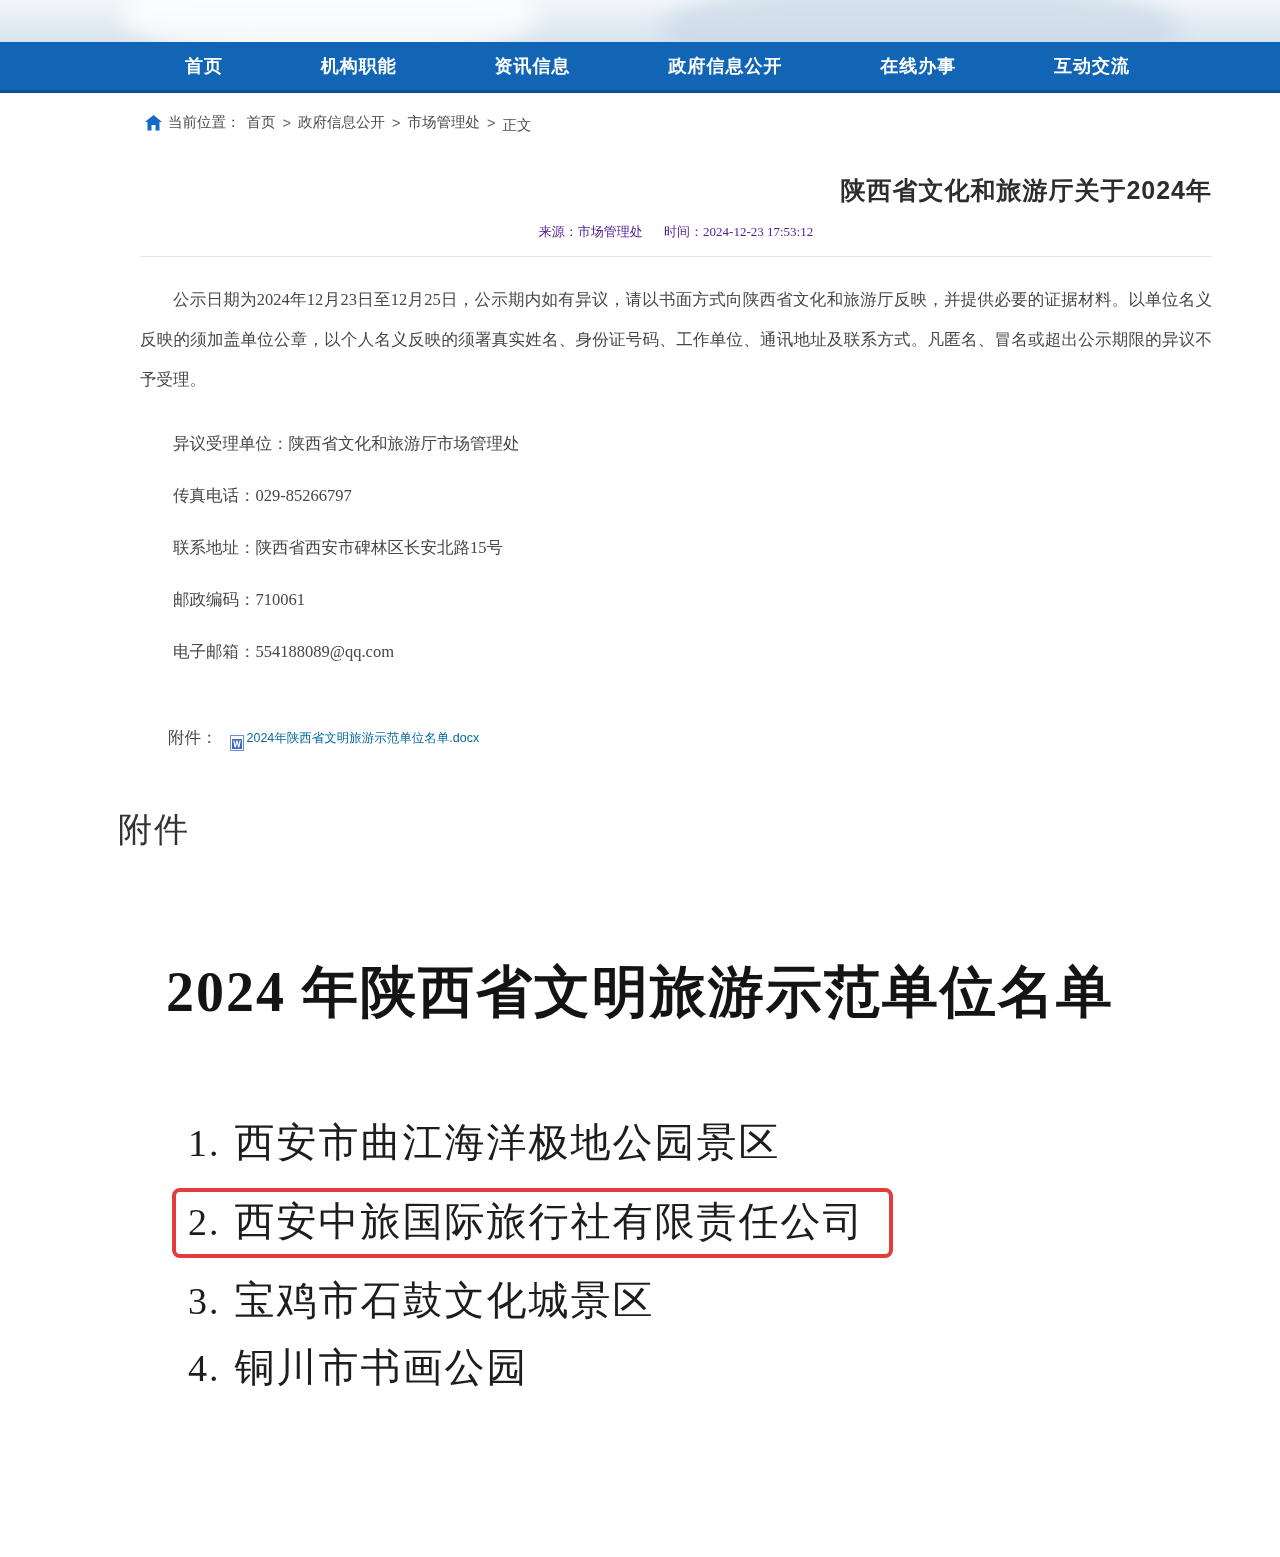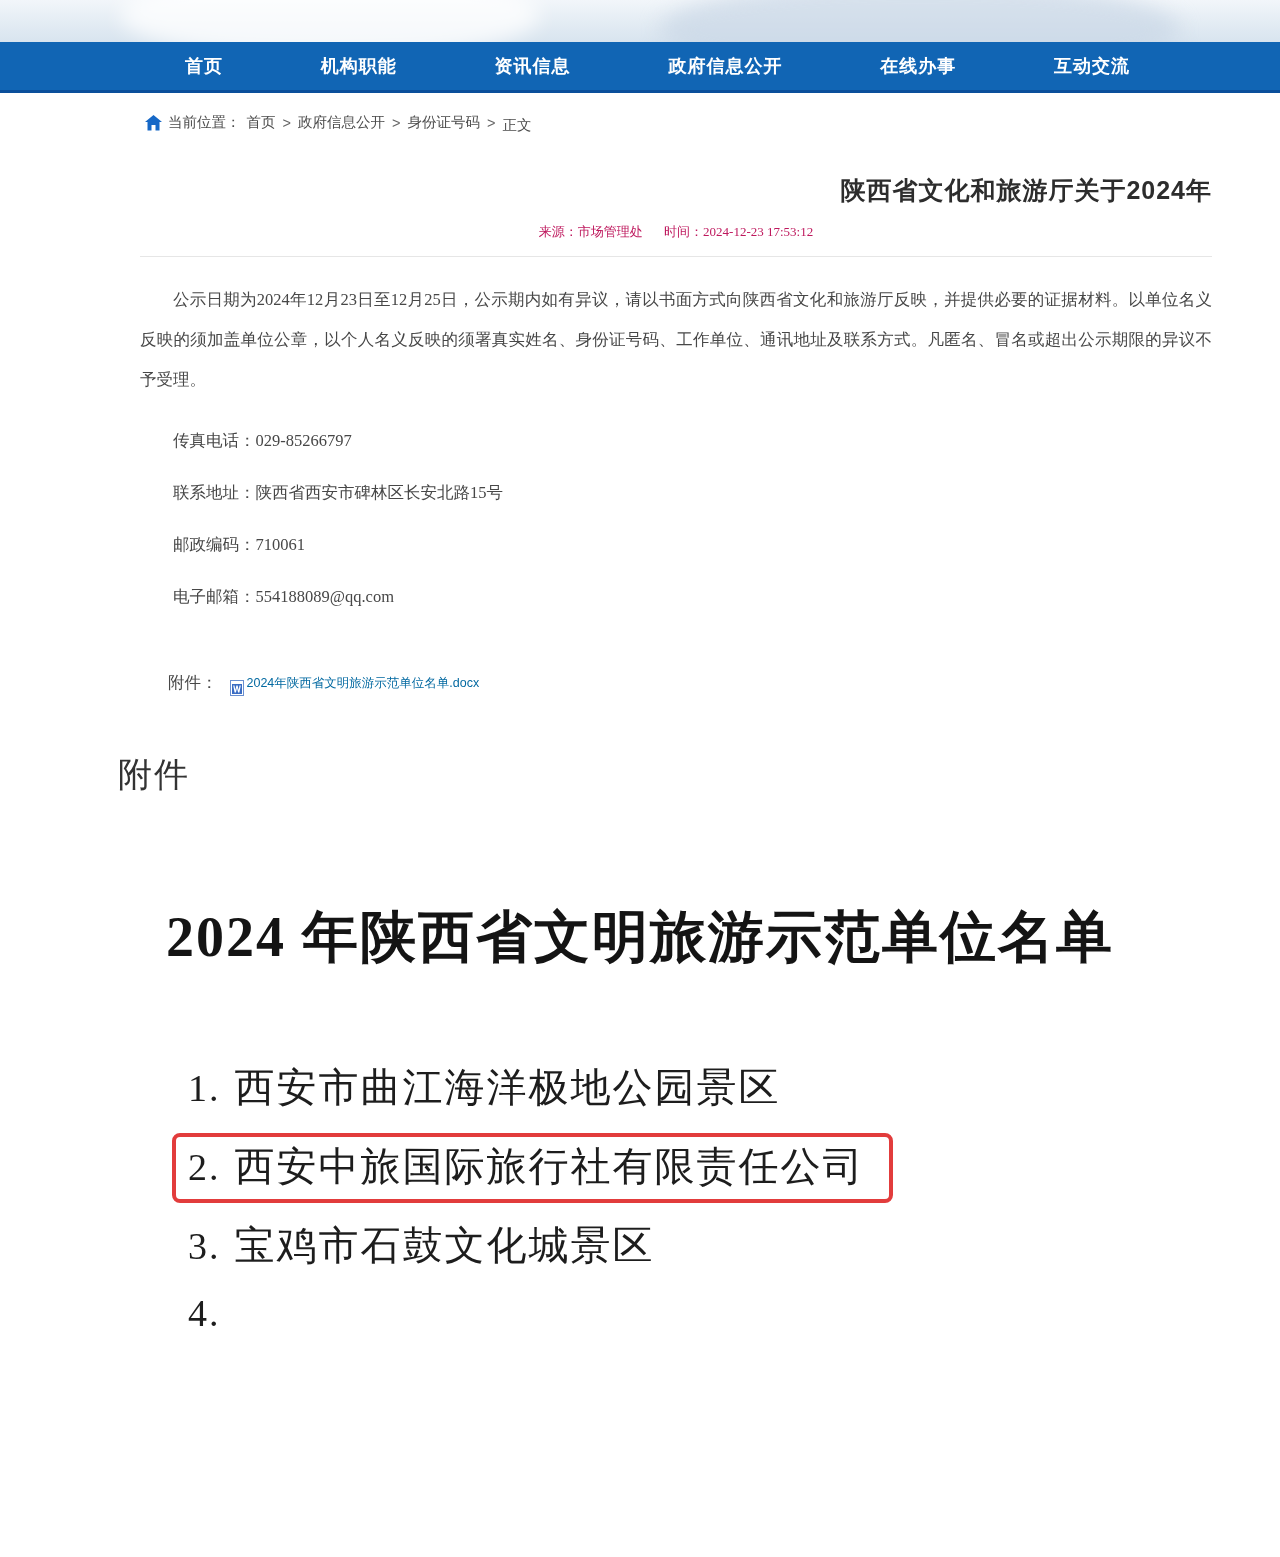--- a/index.html
+++ b/index.html
@@ -81,21 +81,21 @@
     font-size: 25px;
     font-weight: 700;
     color: #2d2d2d;
     line-height: 46px;
     letter-spacing: 1px;
   }
   .meta {
     margin-top: 10px;
     text-align: center;
     font-size: 13px;
-    color: #be185d;
+    color: #4c1d95;
     font-family: "Liberation Serif", "DejaVu Serif", serif;
   }
   .meta .meta-time { margin-left: 18px; }
   .divider {
     margin-top: 15px;
     border: none;
     border-top: 1px solid #e6e6e6;
     width: 100%;
   }
   .para {
@@ -211,39 +211,40 @@
   <span class="home-icon">
     <svg width="17" height="16" viewBox="0 0 17 16">
         <path d="M8.5 0 L17 7 L14.5 7 L14.5 15.5 L10.5 15.5 L10.5 10 L6.5 10 L6.5 15.5 L2.5 15.5 L2.5 7 L0 7 Z" fill="#1668c7"></path>
       </svg>
   </span>
   <span class="crumb-label">当前位置：</span>
   <a class="crumb">首页</a>
   <span class="crumb-sep">&gt;</span>
   <a class="crumb">政府信息公开</a>
   <span class="crumb-sep">&gt;</span>
-  <a class="crumb">身份证号码</a>
+  <a class="crumb">市场管理处</a>
   <span class="crumb-sep">&gt;</span>
   <span class="crumb-current">正文</span>
 </div>
 
 <div class="content">
   <h1 class="article-title">
     <span style="display:block">陕西省文化和旅游厅关于2024年</span>
   </h1>
 
   <div class="meta">
     <span class="meta-source">来源：市场管理处</span>
     <span class="meta-time">时间：2024-12-23 17:53:12</span>
   </div>
 
   <hr class="divider">
 
   <p class="para para-2">公示日期为2024年12月23日至12月25日，公示期内如有异议，请以书面方式向陕西省文化和旅游厅反映，并提供必要的证据材料。以单位名义反映的须加盖单位公章，以个人名义反映的须署真实姓名、身份证号码、工作单位、通讯地址及联系方式。凡匿名、冒名或超出公示期限的异议不予受理。</p>
 
+  <p class="contact-line first">异议受理单位：陕西省文化和旅游厅市场管理处</p>
   <p class="contact-line">传真电话：029-85266797</p>
   <p class="contact-line">联系地址：陕西省西安市碑林区长安北路15号</p>
   <p class="contact-line">邮政编码：710061</p>
   <p class="contact-line">电子邮箱：554188089@qq.com</p>
 
   <div class="attach-row">
     <span class="attach-label">附件：</span>
     <span class="doc-icon">
       <svg width="14" height="16" viewBox="0 0 14 16">
         <rect x="0.5" y="0.5" width="13" height="15" fill="#ffffff" stroke="#6a8fd0"></rect>
@@ -267,16 +268,17 @@
     <li class="doc-item highlighted">
       <span class="num">2.</span>
       <span class="name">西安中旅国际旅行社有限责任公司</span>
     </li>
     <li class="doc-item">
       <span class="num">3.</span>
       <span class="name">宝鸡市石鼓文化城景区</span>
     </li>
     <li class="doc-item">
       <span class="num">4.</span>
+      <span class="name">铜川市书画公园</span>
     </li>
 
   </ol>
 </section>
 
 </body></html>

